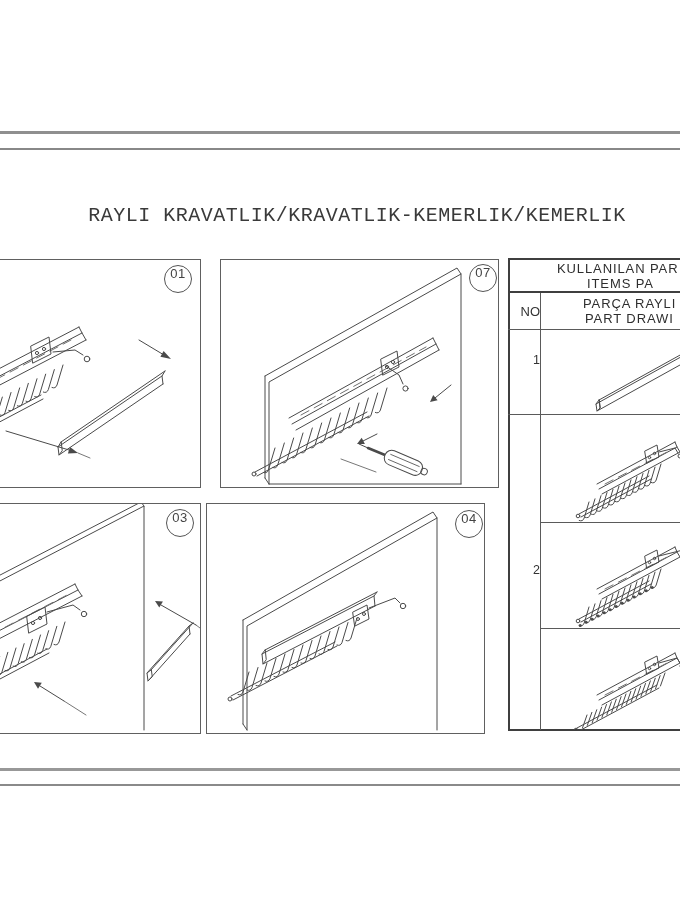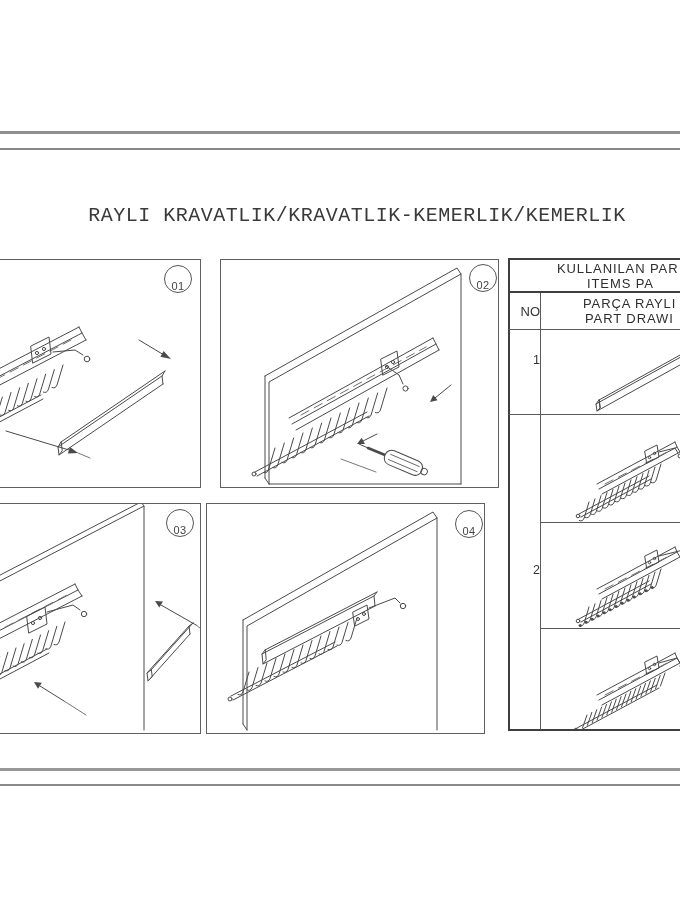--- a/index.html
+++ b/index.html
@@ -4,22 +4,22 @@
 <style>
   html,body{margin:0;padding:0;background:#fff;}
   .page{position:relative;width:680px;height:920px;background:#fff;overflow:hidden;
         font-family:"Liberation Sans",sans-serif;}
   .rule{position:absolute;left:0;width:680px;background:#8f8f8f;}
   .title{position:absolute;left:17px;top:158px;width:680px;text-align:center;
          font-family:"Liberation Mono","DejaVu Sans Mono",monospace;
          font-size:20px;line-height:23px;letter-spacing:0.5px;color:#3a3a3a;white-space:pre;}
   .panel{position:absolute;border:1.5px solid #606060;background:#fff;}
   .stepnum{position:absolute;width:26px;height:26px;border:1.3px solid #555;border-radius:50%;
-           display:flex;align-items:flex-end;justify-content:center;
-           font-size:11px;color:#444;letter-spacing:0.5px;}
+           display:flex;align-items:flex-start;justify-content:center;
+           font-size:13px;color:#444;letter-spacing:0.5px;}
   svg.draw{position:absolute;left:0;top:0;}
   svg.draw line,svg.draw path,svg.draw circle,svg.draw rect,svg.draw ellipse{
       stroke:#4a4a4a;fill:none;stroke-width:1;stroke-linejoin:round;stroke-linecap:round;}
   svg.draw .fill{fill:#4a4a4a;stroke:none;}
   svg.draw .dash{stroke-dasharray:9 6;stroke:#6f6f6f;}
   svg.draw .thin{stroke-width:0.75;}
   svg.draw .sw2{stroke-width:2.5;}
   svg.draw .white{fill:#fff;}
   
   .tline{position:absolute;background:#3f3f3f;}
@@ -89,21 +89,21 @@
       <g>
         <line x1="83" y1="171" x2="146" y2="190"></line>
         <polygon class="fill" points="155,193 144.9,193.5 147,186.9"></polygon>
         <line class="thin" x1="155" y1="193" x2="167" y2="198"></line>
       </g>
     </svg>
   </div>
 
   <div class="panel" style="left:220px;top:259px;width:277px;height:227px;">
     <div class="stepnum" style="left:248px;top:4px;">
-      <span>02</span>
+      <span>07</span>
     </div>
     <svg class="draw" width="277" height="227" viewBox="0 0 277 227">
       <g>
         <path d="M44,116 L236,8 L240,14 L240,224"></path>
         <path d="M48,224 L48,122 L240,14"></path>
         <line x1="44" y1="116" x2="44" y2="218"></line>
         <path d="M44,218 L48,224"></path>
         <line x1="48" y1="224" x2="240" y2="224"></line>
       </g>
       <g>

